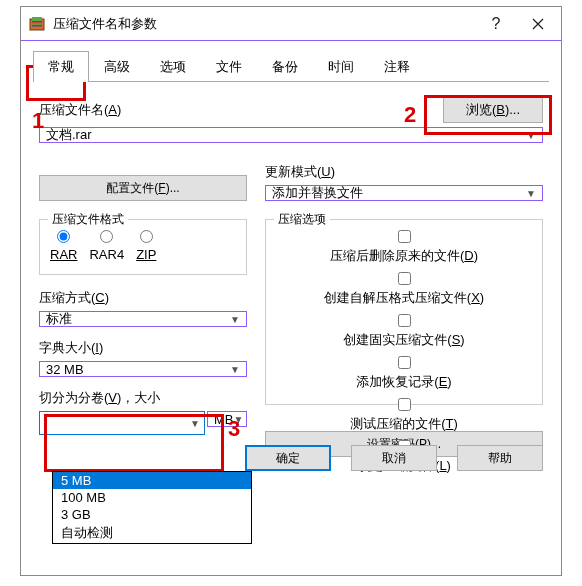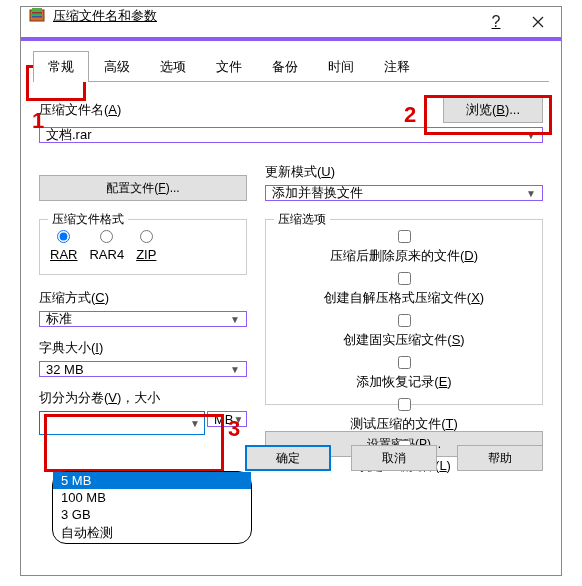--- a/index.html
+++ b/index.html
@@ -1,18 +1,18 @@
 <!DOCTYPE html>
 <html><head>
 <meta charset="utf-8">
 <style>
   * { box-sizing: border-box; font-family: "Microsoft YaHei", "Segoe UI", Arial, sans-serif; }
   body { margin: 0; background: #fff; width: 582px; height: 586px; position: relative; }
   .window { position: absolute; left: 20px; top: 6px; width: 542px; height: 570px; border: 1px solid #888; background: #fff; }
-  .titlebar { height: 34px; display: flex; align-items: flex-start; padding: 0 2px 0 8px; border-bottom: 4px solid #8b5cf6; text-decoration: underline; }
+  .titlebar { height: 34px; display: flex; align-items: center; padding: 0 2px 0 8px; border-bottom: 1px solid #8b5cf6; }
   .titlebar .ico { width: 16px; height: 16px; margin-right: 8px; }
   .titlebar .ttl { flex: 1; font-size: 13px; }
   .titlebar .btn { width: 42px; height: 30px; display: flex; align-items: center; justify-content: center; font-size: 14px; color: #222; }
   .titlebar .help { font-size: 16px; }
   .tabs { display: flex; padding: 10px 12px 0 12px; gap: 0; }
   .tab { padding: 6px 14px; font-size: 13px; border: 1px solid transparent; border-bottom: none; cursor: pointer; }
   .tab.active { border-color: #aaa; background: #fff; position: relative; z-index: 2; }
   .tabline { margin: 0 12px; border-top: 1px solid #aaa; position: relative; top: -1px; z-index: 1; }
   .body { padding: 14px 18px 14px 18px; position: relative; }
   .row { display: flex; align-items: center; }
@@ -203,21 +203,21 @@
 
     <div class="footer">
       <div class="btn2 okbtn">确定</div>
       <div class="btn2">取消</div>
       <div class="btn2">帮助</div>
     </div>
 
   </div>
 </div>
 
-<div class="dropdown" style="left:52px; top:471px; width:200px;border-radius:14px;">
+<div class="dropdown" style="left:52px; top:471px; width:200px;">
   <div class="item sel">5 MB</div>
   <div class="item">100 MB</div>
   <div class="item">3 GB</div>
   <div class="item">自动检测</div>
 </div>
 
 <div class="red-box" style="left:26px; top:65px; width:60px; height:36px;"></div>
 <div class="red-num" style="left:32px; top:108px;">1</div>
 
 <div class="red-box" style="left:424px; top:95px; width:128px; height:40px;"></div>

